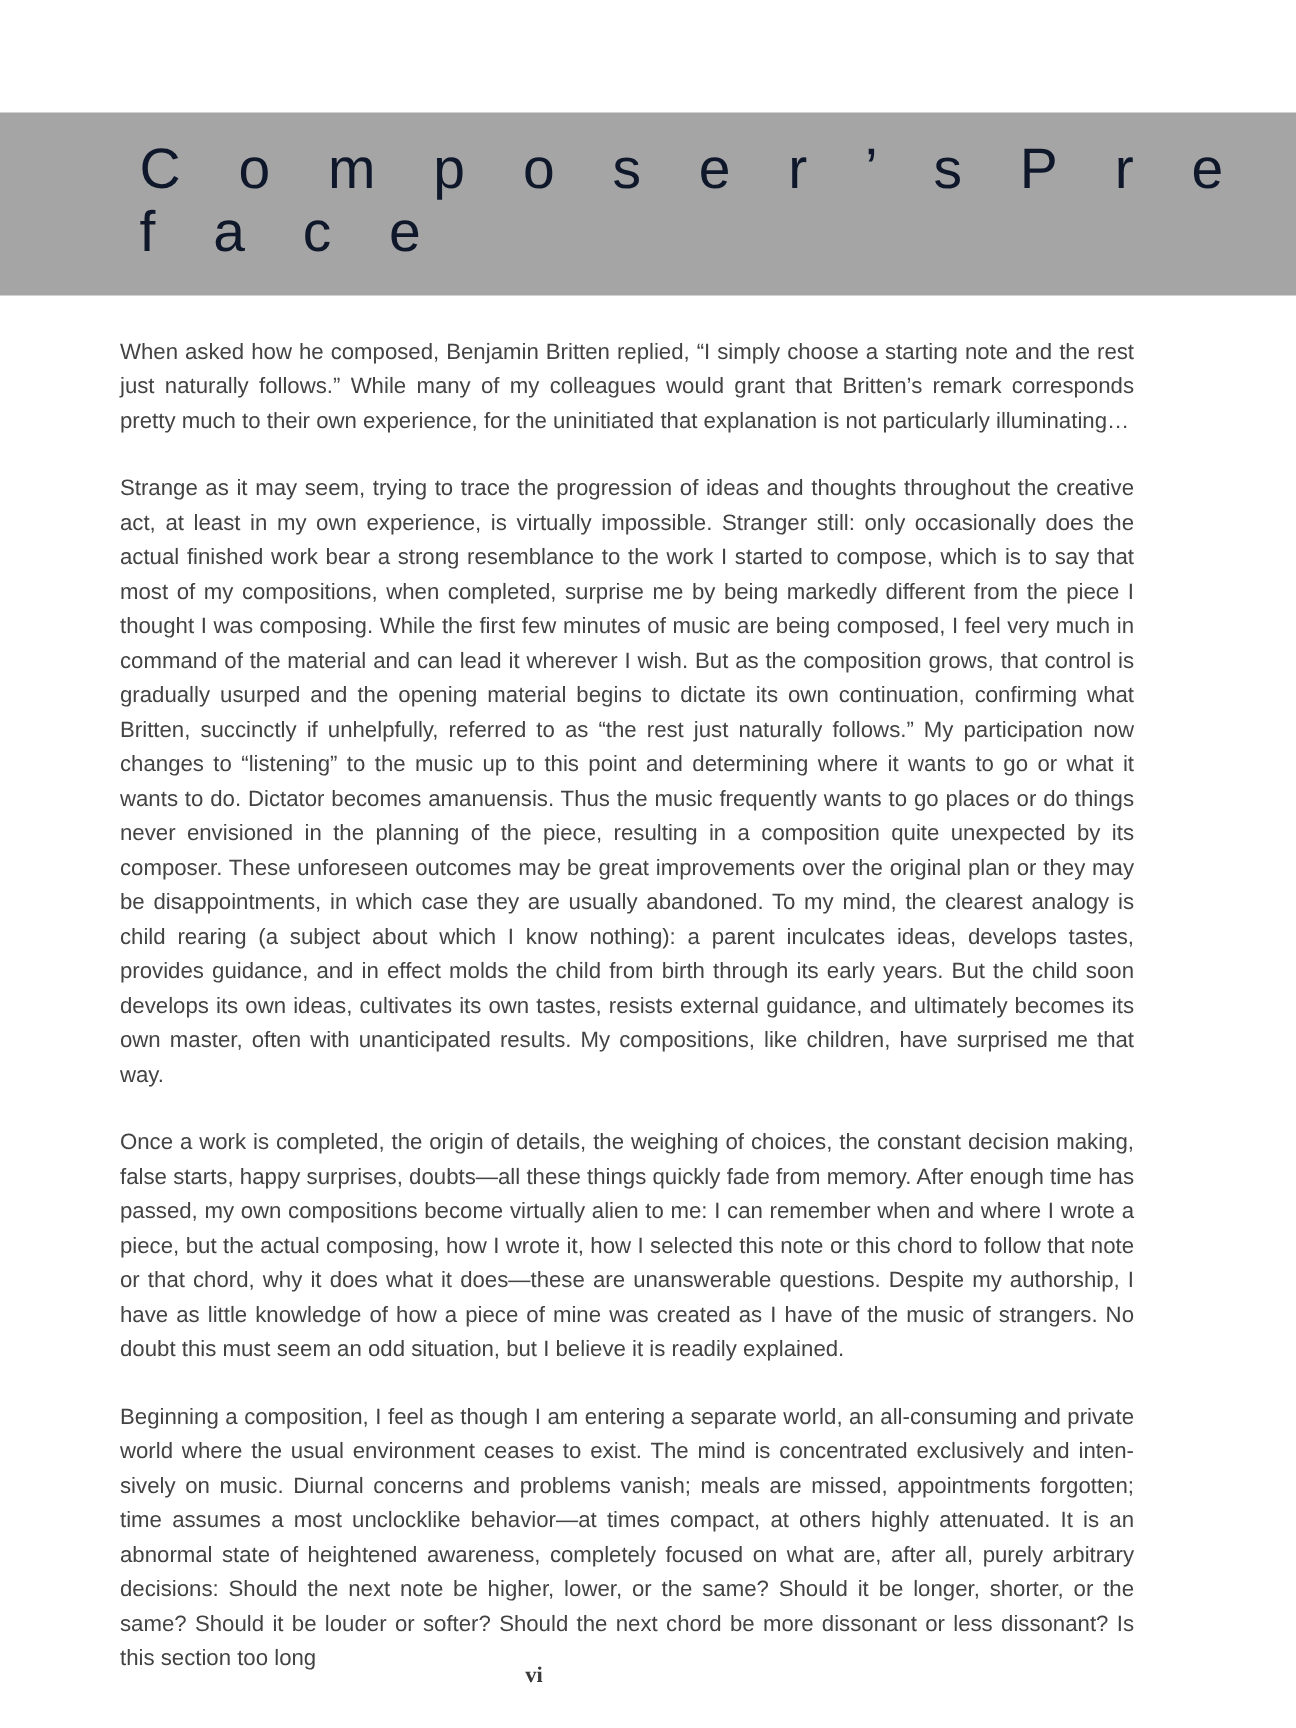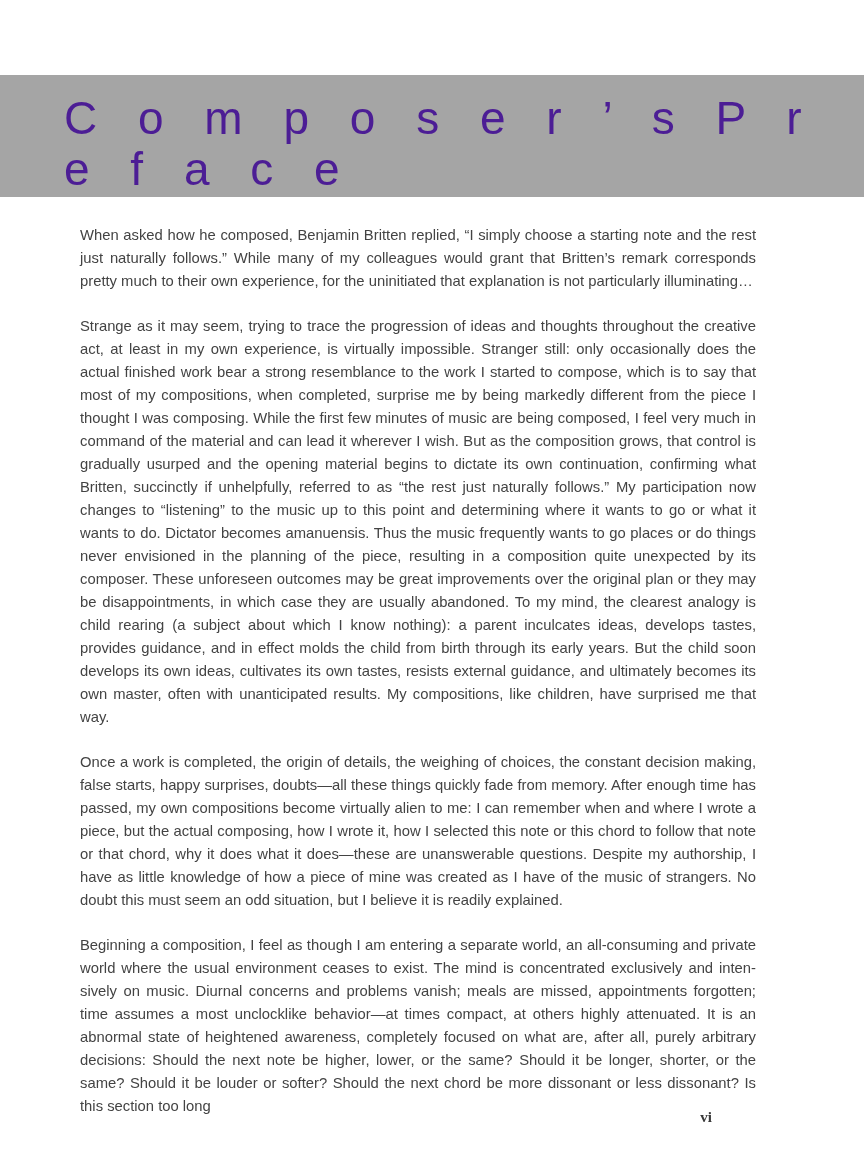--- a/index.html
+++ b/index.html
@@ -19,47 +19,47 @@
   .title-band {
     position: absolute;
     top: 75px;
     left: 0;
     width: 864px;
     height: 122px;
     background: #a5a5a5;
   }
   .title-band h1 {
     margin: 0;
-    padding: 18px 0 0 64px;
+    padding: 18px 0 0 93px;
     font-family: "Liberation Sans", sans-serif;
     font-weight: 300;
-    font-size: 46px;
+    font-size: 38px;
     letter-spacing: 14px;
-    color: #4c1d95;
+    color: #0f172a;
     line-height: 1.1;
   }
   .content {
     position: absolute;
     top: 224px;
     left: 80px;
     width: 676px;
     color: #434343;
     font-size: 14.8px;
     line-height: 23px;
     text-align: justify;
   }
   .content p {
     margin: 0 0 22px 0;
   }
   .footer {
     position: absolute;
     bottom: 26px;
     left: 0;
     width: 712px;
-    text-align: right;
+    text-align: center;
   }
   .footer .page-number {
     font-family: "Liberation Serif", serif;
     font-weight: bold;
     font-size: 15px;
     color: #3a3a3a;
   }
 </style>
 </head>
 <body>

